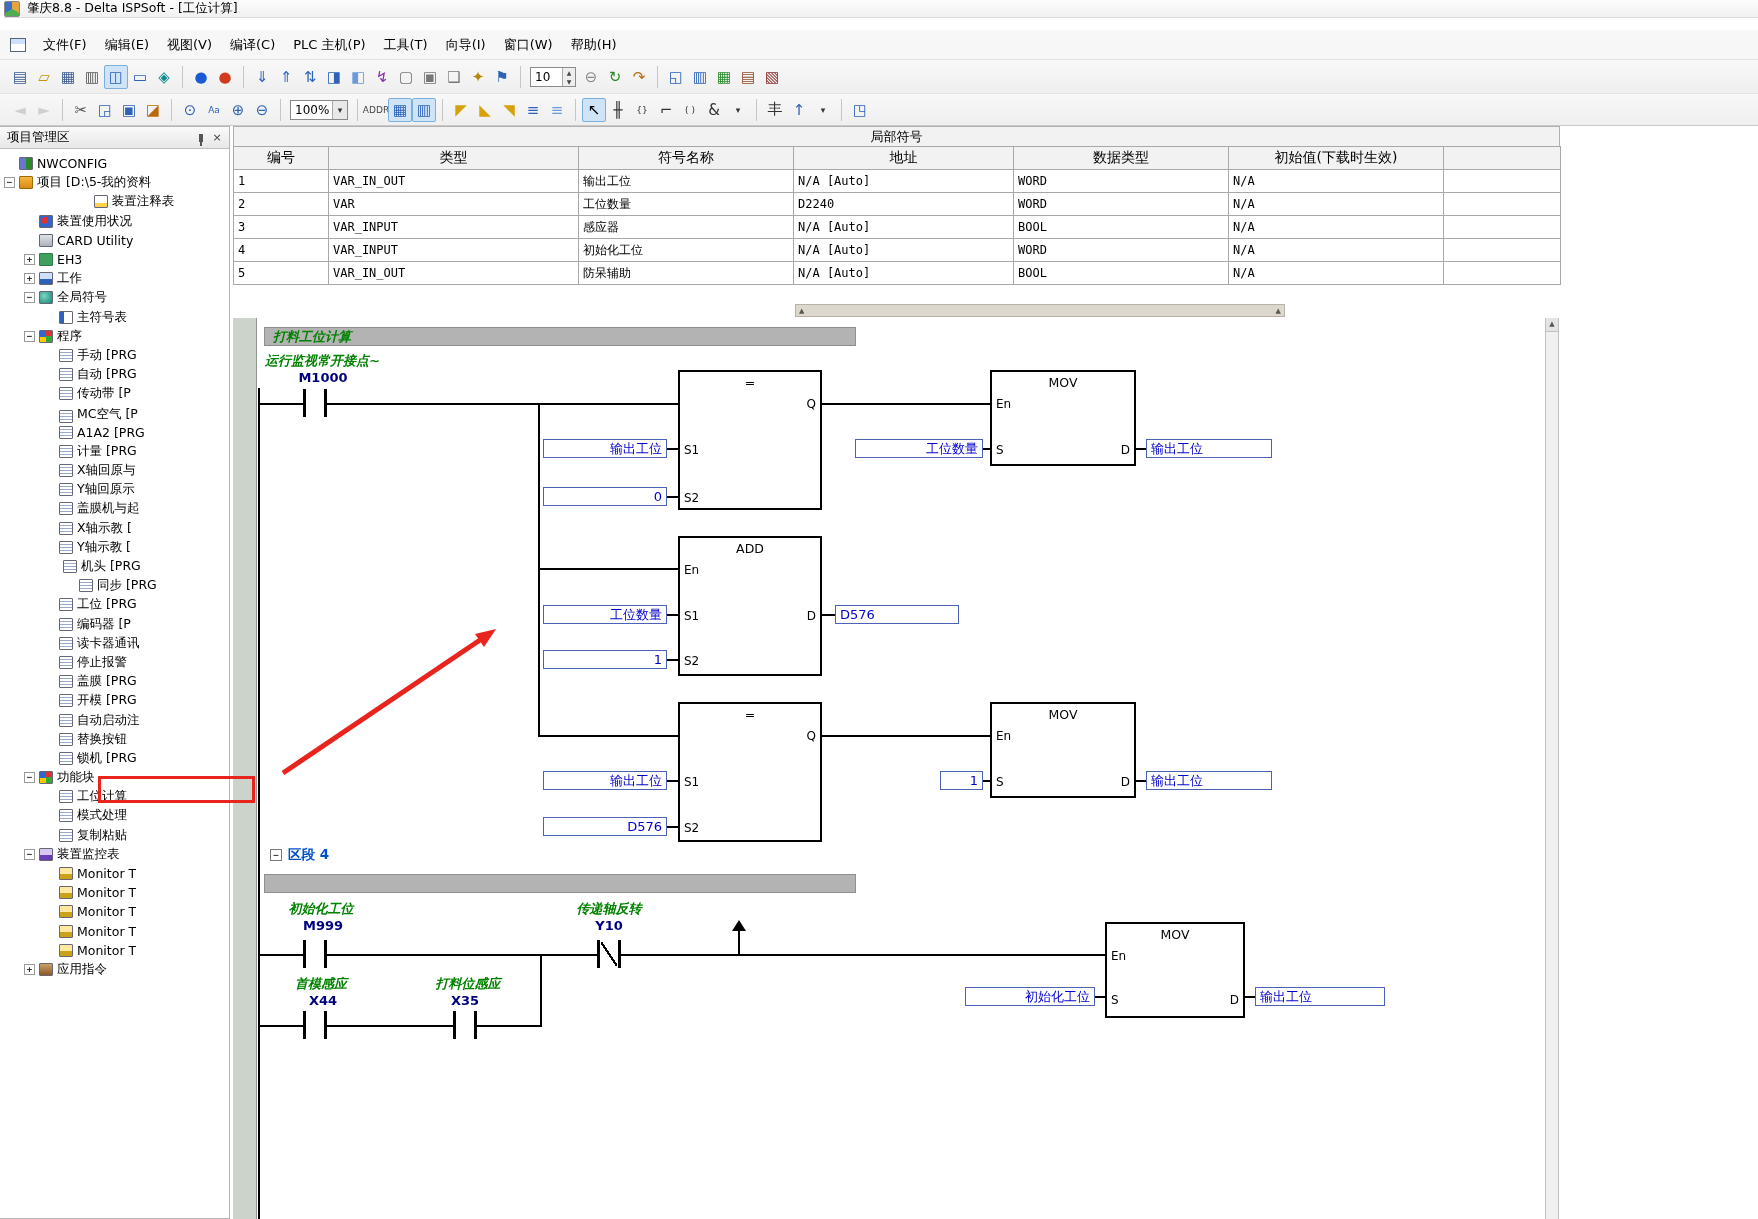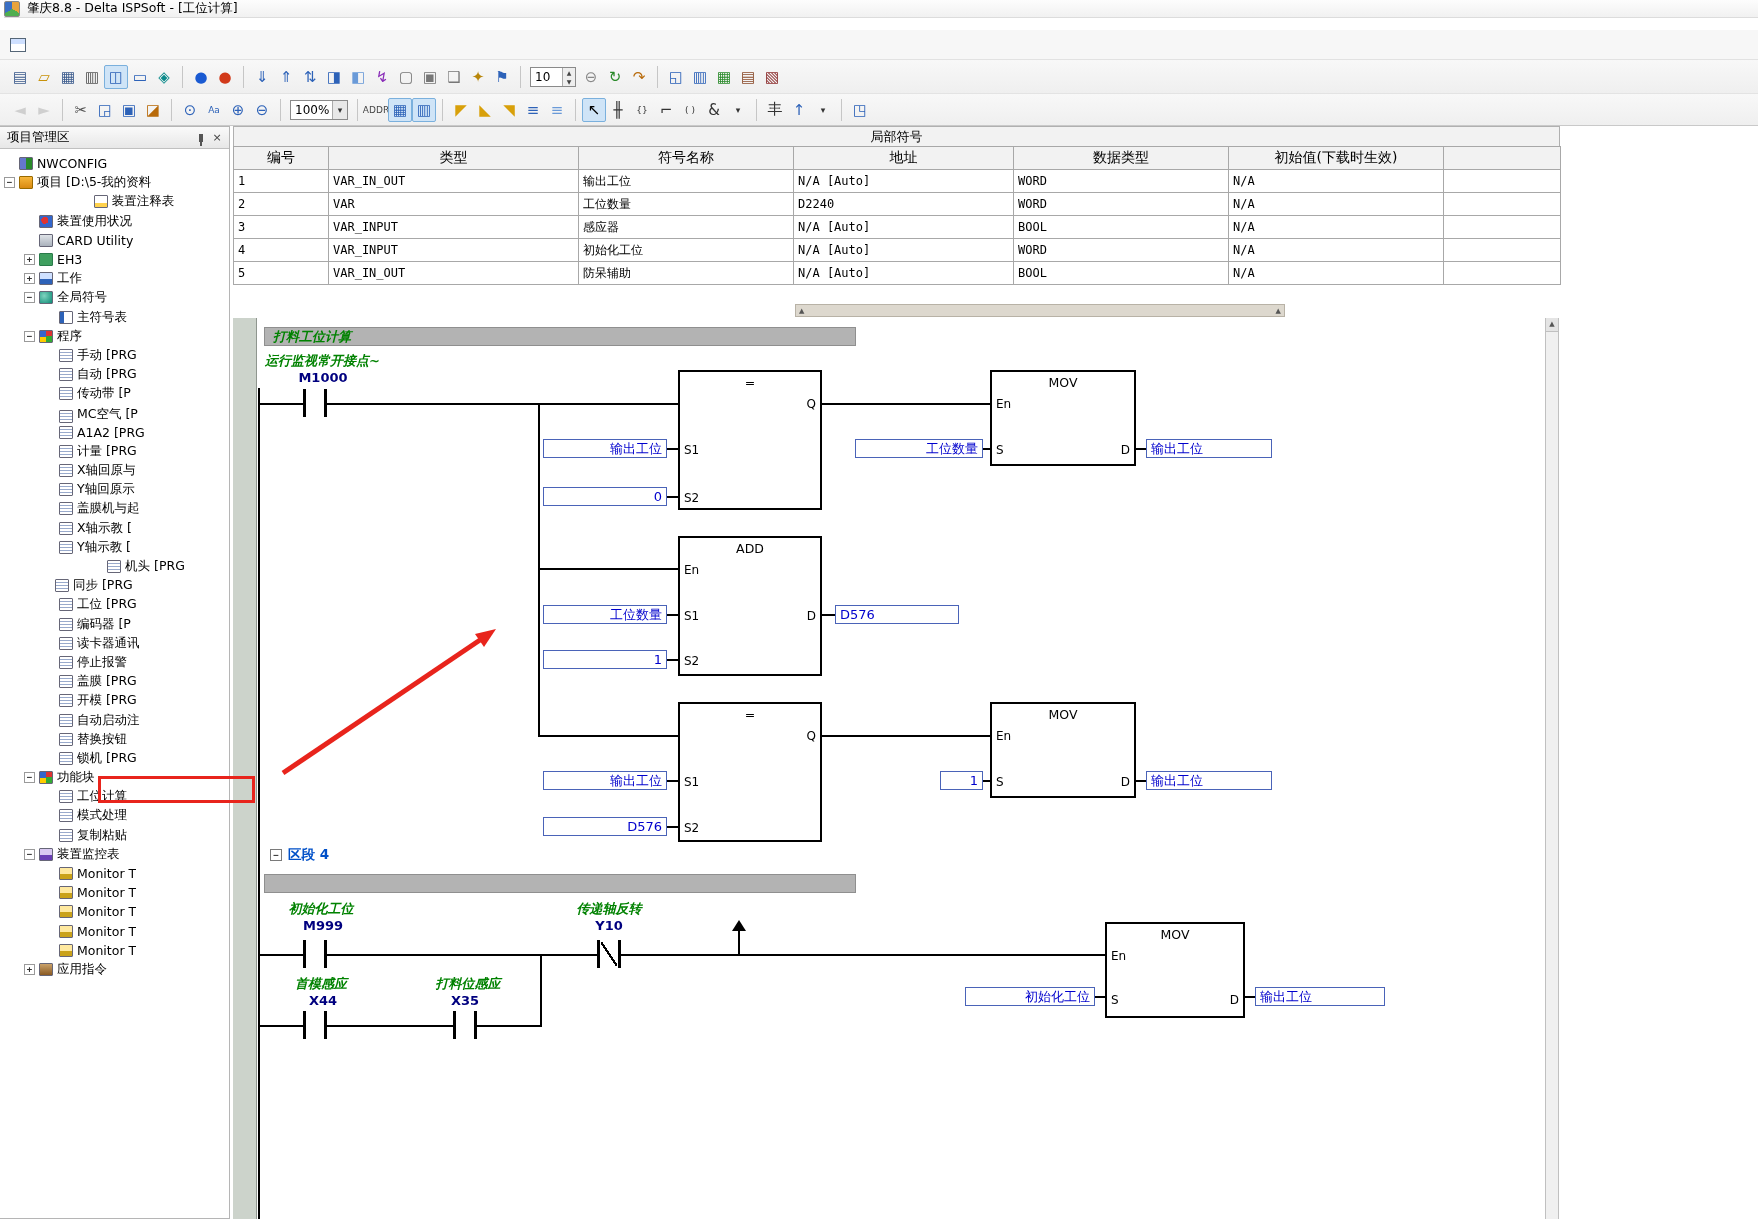--- a/index.html
+++ b/index.html
@@ -96,20 +96,31 @@
 
 <div id="app">
 
   <div class="titlebar">
     <span class="appcube"></span>
     <span class="title-text">肇庆8.8 - Delta ISPSoft - [工位计算]</span>
   </div>
 
   <div class="menubar">
     <span class="menu-doc"></span>
+    <span style="display:flex">
+        <span class="menu-item">文件(F)</span>
+        <span class="menu-item">编辑(E)</span>
+        <span class="menu-item">视图(V)</span>
+        <span class="menu-item">编译(C)</span>
+        <span class="menu-item">PLC 主机(P)</span>
+        <span class="menu-item">工具(T)</span>
+        <span class="menu-item">向导(I)</span>
+        <span class="menu-item">窗口(W)</span>
+        <span class="menu-item">帮助(H)</span>
+      </span>
   </div>
 
   <div class="tb tb1">
       <span class="tbi" style="color: rgb(58, 90, 140);">▤</span>
       <span class="tbi" style="color: rgb(200, 146, 10);">▱</span>
       <span class="tbi" style="color: rgb(58, 90, 140);">▦</span>
       <span class="tbi" style="color: rgb(85, 85, 85);">▥</span>
       <span class="tbi pressed" style="color: rgb(45, 98, 184);">◫</span>
       <span class="tbi" style="color: rgb(45, 98, 184);">▭</span>
       <span class="tbi" style="color: rgb(10, 138, 138);">◈</span>
@@ -298,26 +309,26 @@
         <div class="trow" style="padding-left: 44px;">
           <span class="noexp"></span>
           <span class="ti i-prg"></span>
           <span class="tlabel">X轴示教 [</span>
         </div>
         <div class="trow" style="padding-left: 44px;">
           <span class="noexp"></span>
           <span class="ti i-prg"></span>
           <span class="tlabel">Y轴示教 [</span>
         </div>
-        <div class="trow" style="padding-left: 48px; justify-content: center;">
+        <div class="trow" style="padding-left: 48px;">
           <span class="noexp"></span>
           <span class="ti i-prg"></span>
           <span class="tlabel">机头 [PRG</span>
         </div>
-        <div class="trow" style="padding-left: 40px;">
+        <div class="trow" style="padding-left: 64px;">
           <span class="noexp"></span>
           <span class="ti i-prg"></span>
           <span class="tlabel">同步 [PRG</span>
         </div>
         <div class="trow" style="padding-left: 44px;">
           <span class="noexp"></span>
           <span class="ti i-prg"></span>
           <span class="tlabel">工位 [PRG</span>
         </div>
         <div class="trow" style="padding-left: 44px;">

